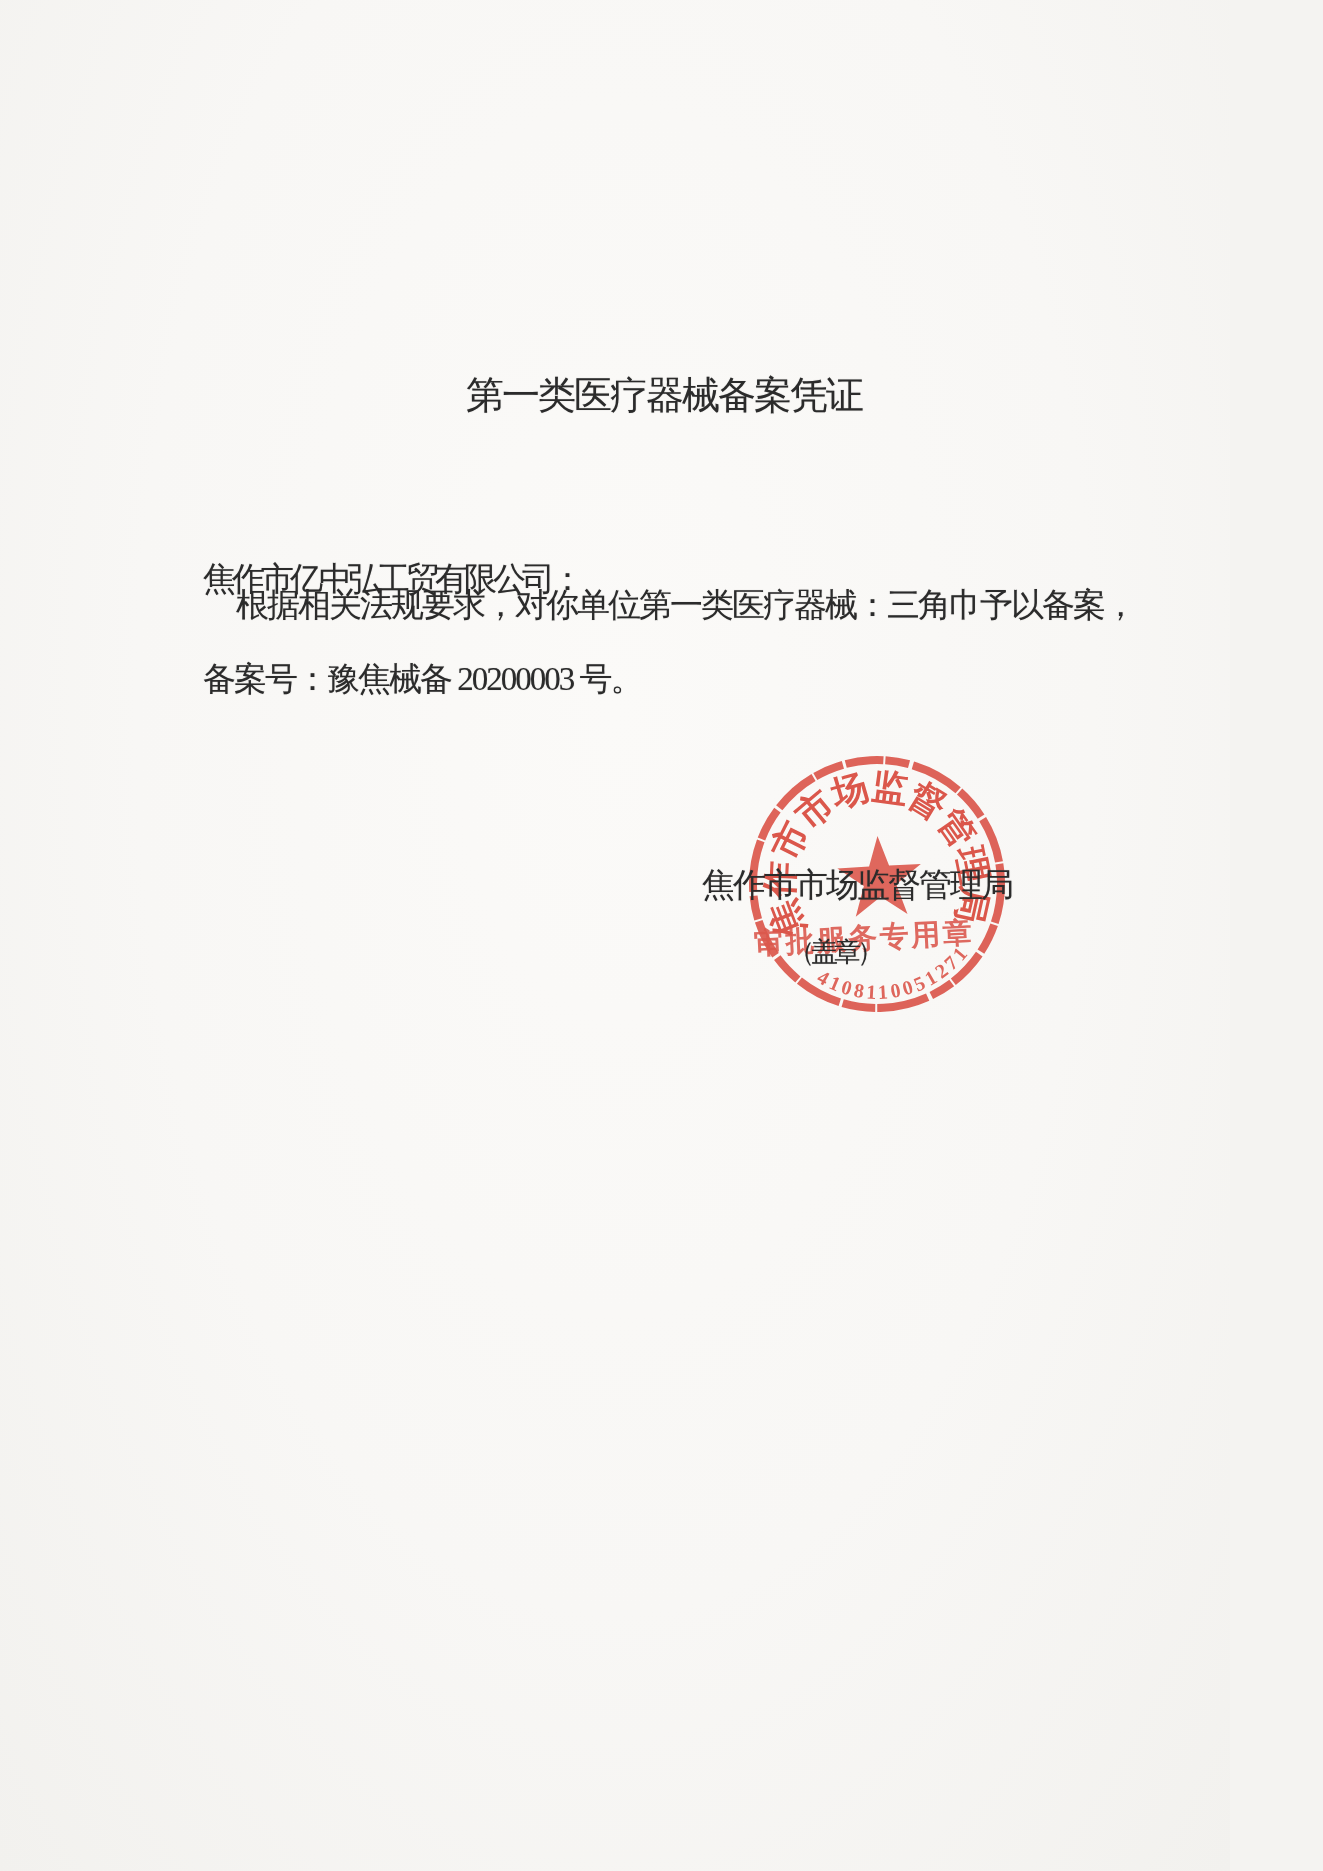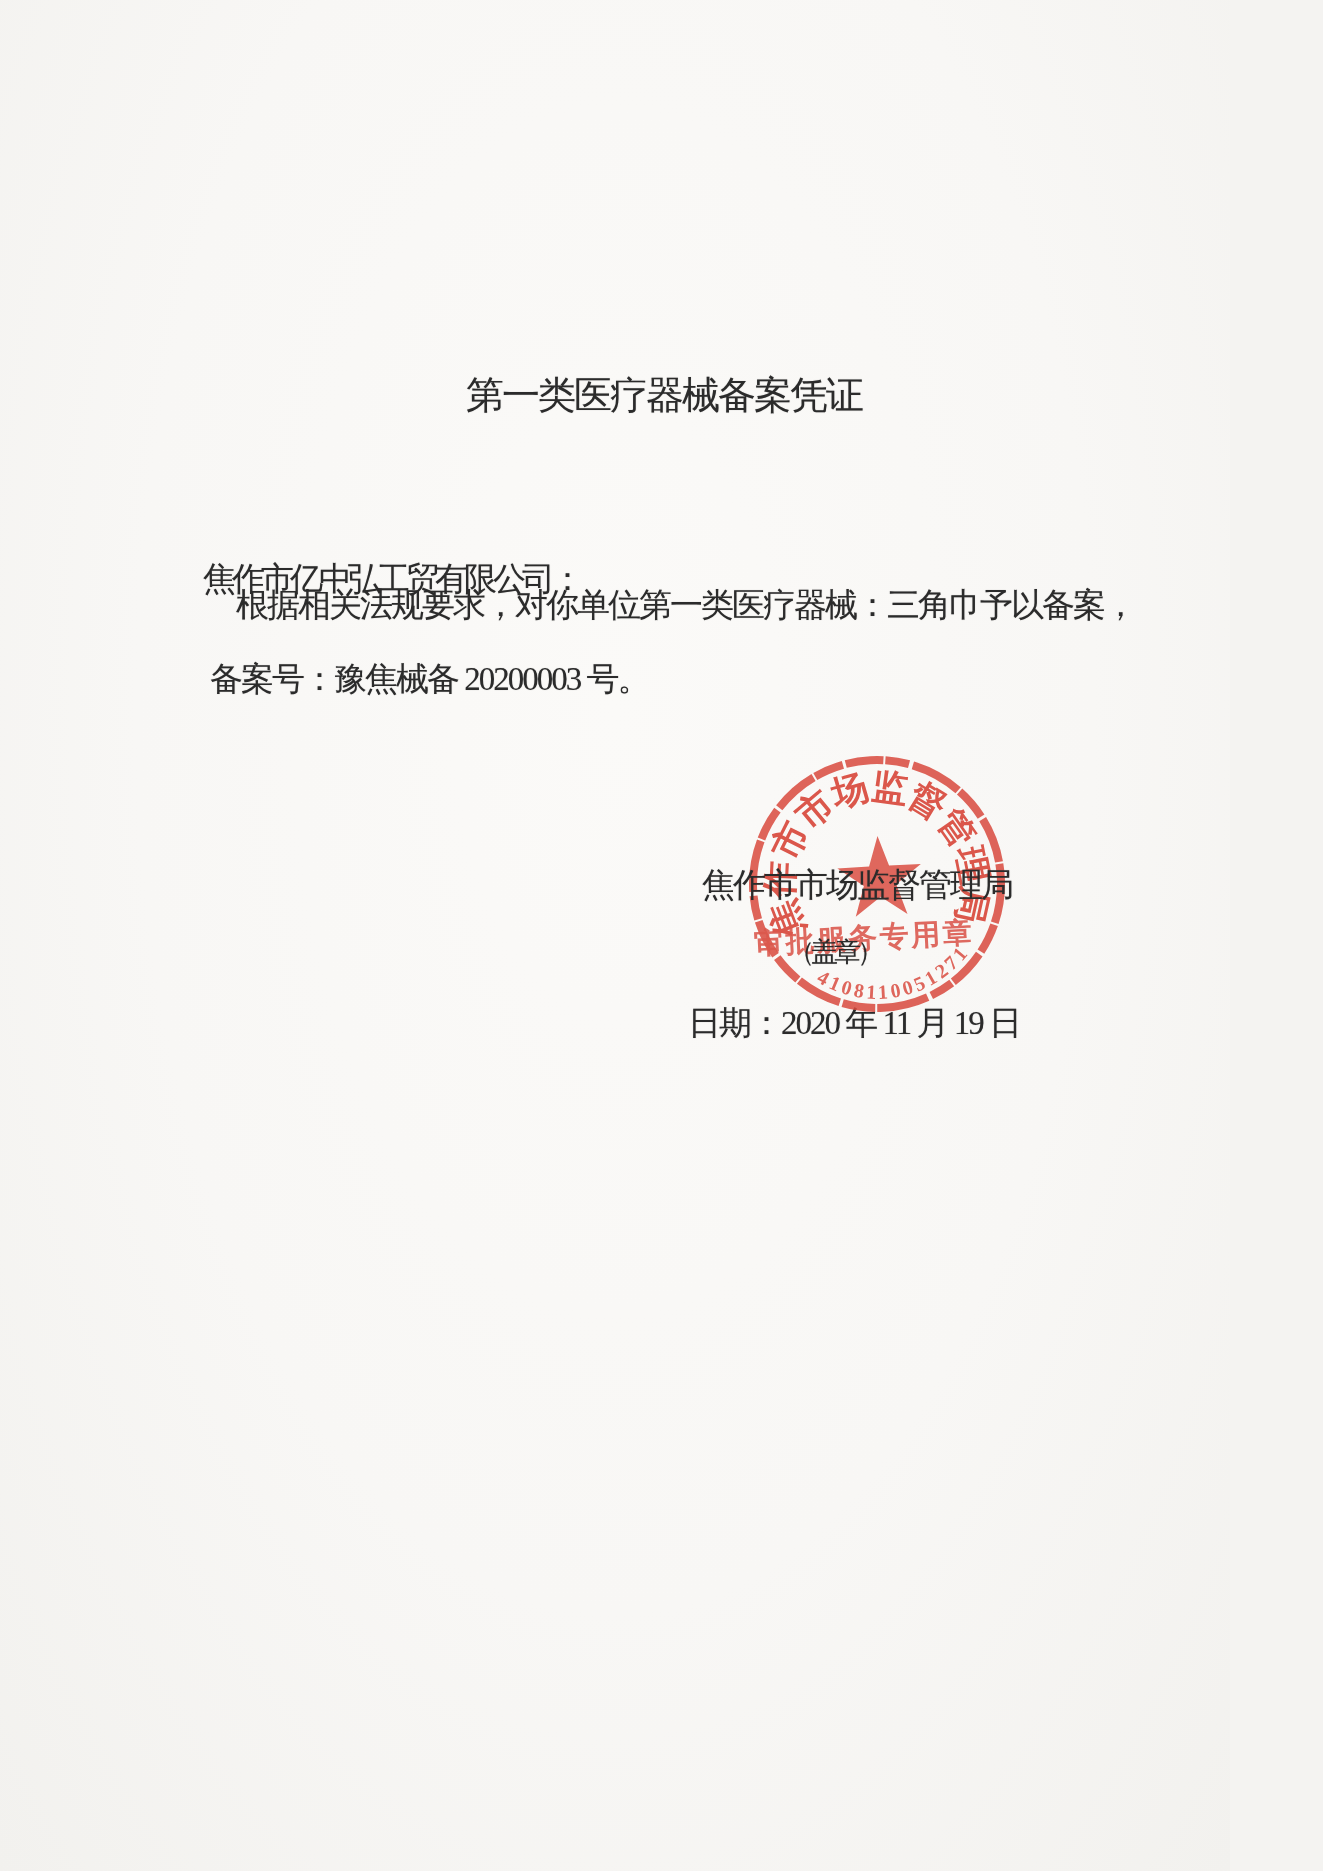--- a/index.html
+++ b/index.html
@@ -29,21 +29,21 @@
   }
   .salutation {
     left: 203px; top: 520px;
     font-size: 33px; letter-spacing: -4px; margin-top: 43px;
   }
   .para1 {
     left: 236px; top: 589px;
     font-size: 33px; letter-spacing: -2px;
   }
   .para2 {
-    left: 210px; top: 663px;
+    left: 203px; top: 663px;
     font-size: 33px; letter-spacing: -2px;
   }
   .issuer {
     left: 702px; top: 869px;
     font-size: 33px; letter-spacing: -2px;
     z-index: 3;
   }
   .seal-caption {
     left: 788px; top: 939px;
     font-size: 27px; letter-spacing: -4px;
@@ -103,15 +103,14 @@
 
     <text class="serial-text" opacity="0.9">
       <textPath href="#serialPath" xlink:href="#serialPath" startOffset="0" textLength="170" lengthAdjust="spacing">4108110051271</textPath>
     </text>
   </svg>
 
   <div class="txt issuer">焦作市市场监督管理局</div>
 
   <div class="txt seal-caption">（盖章）</div>
 
-  <div class="txt date-line">日期：2020 年 11 月 19 日</div>
 
 </div>
 
 </body></html>

